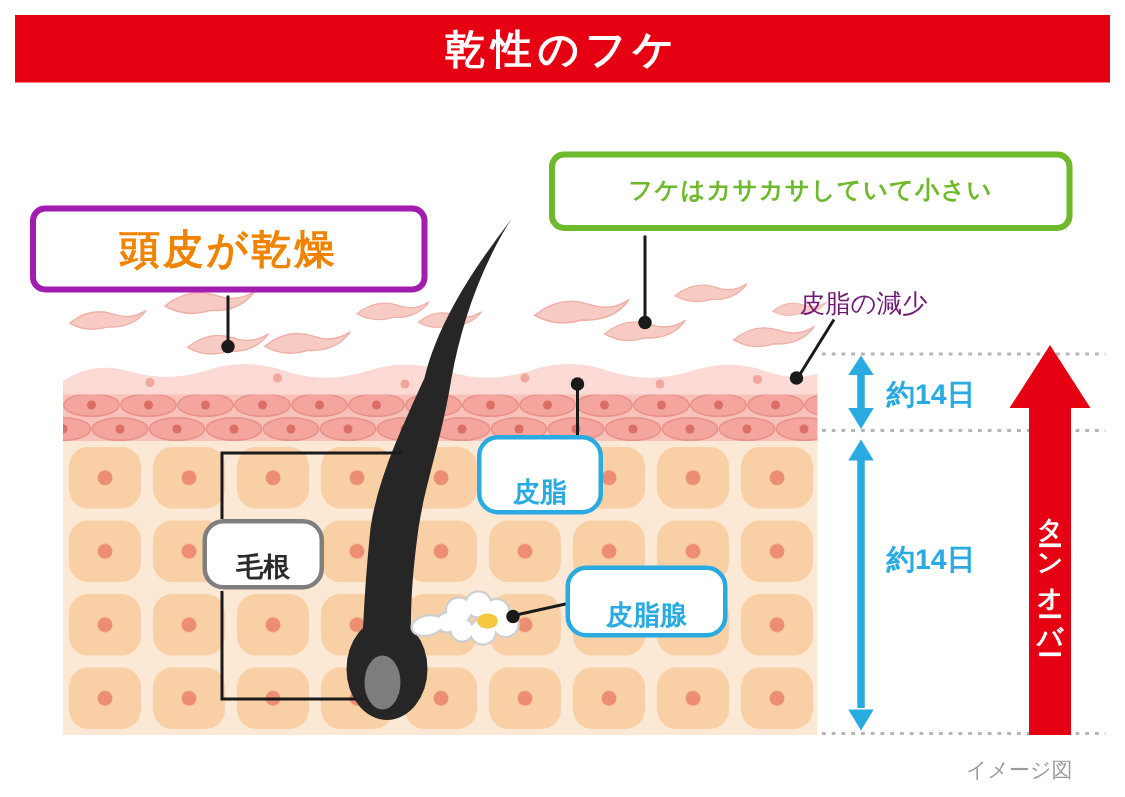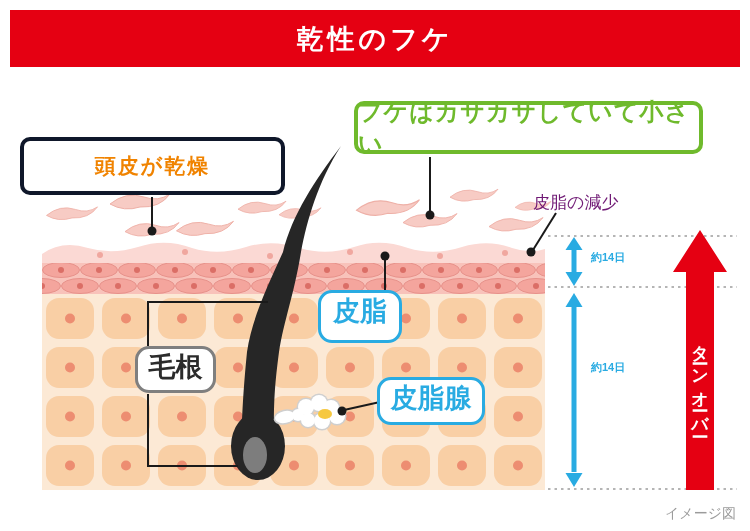--- a/index.html
+++ b/index.html
@@ -2,56 +2,56 @@
 <html><head>
 <meta charset="utf-8">
 <style>
   html,body{margin:0;padding:0;background:#fff;}
   .stage{
     position:relative;width:750px;height:531px;background:#fff;overflow:hidden;
     font-family:"Liberation Sans","DejaVu Sans",sans-serif;
   }
   .art{position:absolute;left:0;top:0;}
   .banner{
-    position:absolute;left:10px;top:10px;width:730px;height:57px;background:#e50012;
+    position:absolute;left:10px;top:10px;width:730px;height:45px;background:#e50012;
     display:flex;align-items:center;justify-content:center;
     color:#fff;font-size:27px;font-weight:bold;letter-spacing:4px;
   }
   .callout{
     position:absolute;background:#fff;box-sizing:border-box;border-radius:10px;
     display:flex;align-items:center;justify-content:center;font-weight:bold;
   }
   .callout.orange{
     left:20px;top:137px;width:265px;height:58px;
-    border:4px solid #0f172a;color:#f08300;font-size:21px;letter-spacing:2px;
+    border:4px solid #a21caf;color:#f08300;font-size:27px;letter-spacing:2px;
   }
   .callout.green{
-    left:354px;top:101px;width:349px;height:53px;
-    border:4px solid #6fba2c;color:#6fba2c;font-size:24px;letter-spacing:1px;
+    left:366px;top:101px;width:349px;height:53px;
+    border:4px solid #6fba2c;color:#6fba2c;font-size:16px;letter-spacing:1px;
   }
   .tag{
     position:absolute;background:#fff;box-sizing:border-box;border-radius:14px;
-    display:flex;align-items:flex-start;justify-content:center;font-weight:bold;font-size:27px;
+    display:flex;align-items:flex-end;justify-content:center;font-weight:bold;font-size:18px;
   }
   .tag.blue{border:3px solid #29abe2;color:#29abe2;}
   .tag.gray{border:3px solid #7f7f7f;color:#2b2b2b;}
   #sebum-tag{left:318px;top:290px;width:84px;height:53px;}
   #gland-tag{left:377px;top:377px;width:108px;height:48px;}
   #root-tag{left:107px;top:346px;width:81px;height:47px;margin-left:28px;}
   .plain-label{position:absolute;color:#701a75;font-size:17px;}
   #sebum-decrease-label{left:533px;top:191px;}
-  .duration{position:absolute;color:#29abe2;font-weight:bold;font-size:11px;}
+  .duration{position:absolute;color:#29abe2;font-weight:bold;font-size:19px;}
   #duration-upper{left:591px;top:250px;}
   #duration-lower{left:591px;top:360px;}
   .turnover-text{
     position:absolute;left:686px;top:280px;width:28px;height:202px;
     writing-mode:vertical-rl;display:flex;align-items:center;justify-content:center;
     color:#fff;font-weight:bold;font-size:17px;letter-spacing:3px;
   }
-  .caption{position:absolute;left:665px;top:505px;color:#9b9b9b;font-size:14px;}
+  .caption{position:absolute;left:644px;top:505px;color:#9b9b9b;font-size:14px;}
 </style>
 </head>
 <body>
 
 <div class="stage">
 
   <svg class="art" width="750" height="531" viewBox="0 0 750 531">
     <defs>
       <path id="flake" d="M-30,4 Q-14,-9 4,-3 Q18,2 30,-6 Q20,8 0,7 Q-16,12 -30,4 Z"></path>
       <pattern id="epi" width="38" height="32" patternUnits="userSpaceOnUse" patternTransform="translate(42,262)">

